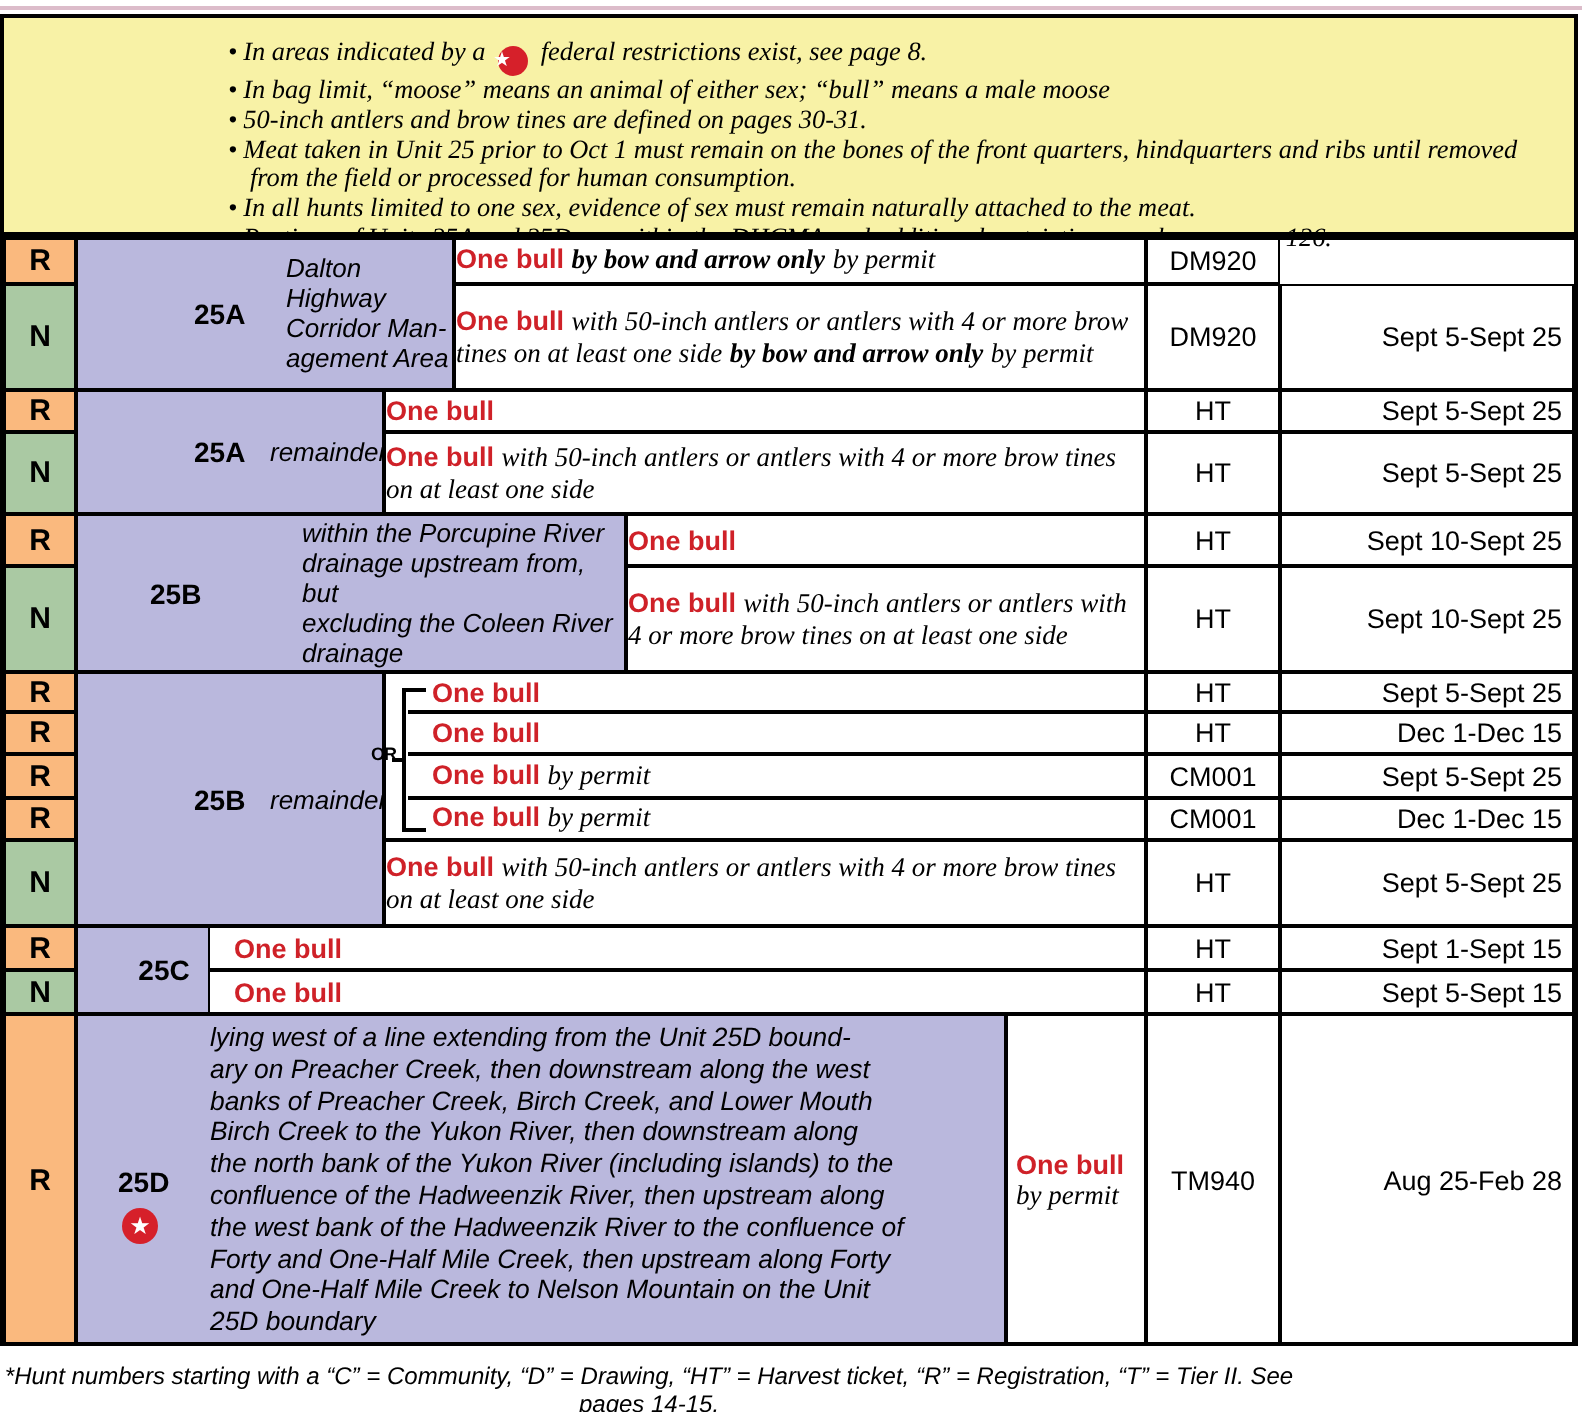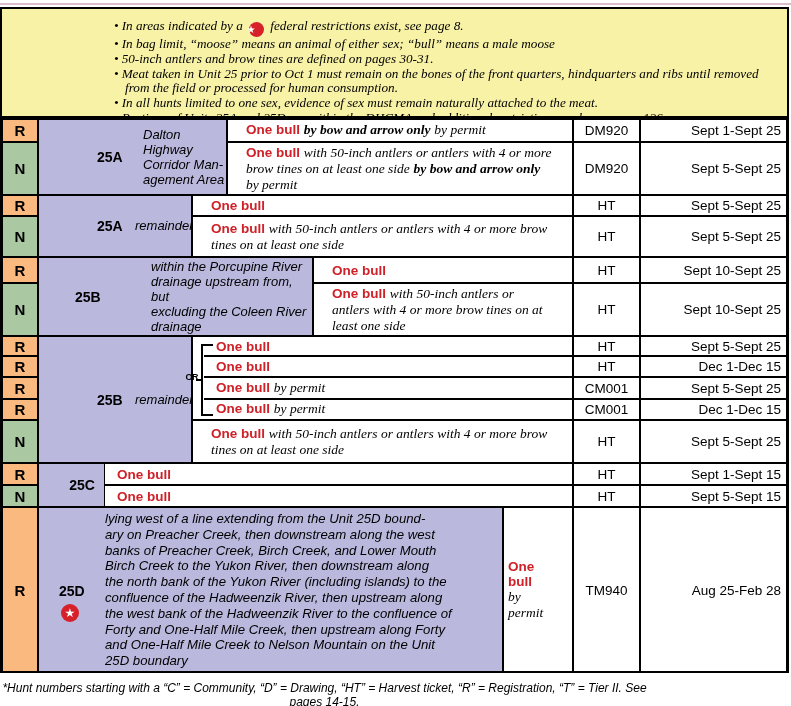--- a/index.html
+++ b/index.html
@@ -23,21 +23,21 @@
            font-family:"DejaVu Sans",sans-serif;}
   
   .cell{position:absolute;box-sizing:border-box;border:1px solid #000;background:#fff;}
   .rn{display:flex;align-items:center;justify-content:center;font-weight:bold;font-size:15px;}
   .R{background:#fab97e;}
   .N{background:#aac9a3;}
   .unit{background:#bab8dd;}
   .ulabel{position:absolute;font-weight:bold;font-size:14px;top:50%;transform:translateY(-50%);}
   .udesc{position:absolute;font-style:italic;font-size:13px;line-height:15.2px;top:50%;
          transform:translateY(-50%);white-space:pre-line;}
-  .bag{display:flex;align-items:center;padding:2px 18px;font-size:13.5px;}
+  .bag{display:flex;align-items:center;padding:2px 0;font-size:13.5px;}
   .bagin{display:block;}
   .bag .red{color:#cf2128;font-weight:bold;}
   .bag .it,.bag .tr{font-family:"Liberation Serif",serif;font-style:italic;}
   .bag .bi{font-family:"Liberation Serif",serif;font-style:italic;font-weight:bold;}
   .bag-or{border-top:none;border-bottom:none;padding-left:23px;}
   .hunt{display:flex;align-items:center;justify-content:center;font-size:13.5px;}
   .season{display:flex;align-items:center;justify-content:flex-end;padding-right:5px;font-size:13.5px;}
   #orlabel{position:absolute;left:183px;top:372px;width:15px;text-align:right;
            font-size:9px;font-weight:bold;z-index:7;letter-spacing:-0.5px;}
   #frame{position:absolute;left:0;top:118px;width:789px;height:555px;box-sizing:border-box;
@@ -179,21 +179,20 @@
   <div class="cell hunt" style="left:573px;top:283px;width:67px;height:53px">HT</div>
   <div class="cell hunt" style="left:573px;top:336px;width:67px;height:20px">HT</div>
   <div class="cell hunt" style="left:573px;top:356px;width:67px;height:21px">HT</div>
   <div class="cell hunt" style="left:573px;top:377px;width:67px;height:22px">CM001</div>
   <div class="cell hunt" style="left:573px;top:399px;width:67px;height:21px">CM001</div>
   <div class="cell hunt" style="left:573px;top:420px;width:67px;height:43px">HT</div>
   <div class="cell hunt" style="left:573px;top:463px;width:67px;height:22px">HT</div>
   <div class="cell hunt" style="left:573px;top:485px;width:67px;height:22px">HT</div>
   <div class="cell hunt" style="left:573px;top:507px;width:67px;height:166px">TM940</div>
 
-  <div class="cell season" style="left:640px;top:118px;width:147px;height:24px">Sept 1-Sept 25</div>
   <div class="cell season" style="left:640px;top:142px;width:147px;height:53px">Sept 5-Sept 25</div>
   <div class="cell season" style="left:640px;top:195px;width:147px;height:21px">Sept 5-Sept 25</div>
   <div class="cell season" style="left:640px;top:216px;width:147px;height:41px">Sept 5-Sept 25</div>
   <div class="cell season" style="left:640px;top:257px;width:147px;height:26px">Sept 10-Sept 25</div>
   <div class="cell season" style="left:640px;top:283px;width:147px;height:53px">Sept 10-Sept 25</div>
   <div class="cell season" style="left:640px;top:336px;width:147px;height:20px">Sept 5-Sept 25</div>
   <div class="cell season" style="left:640px;top:356px;width:147px;height:21px">Dec 1-Dec 15</div>
   <div class="cell season" style="left:640px;top:377px;width:147px;height:22px">Sept 5-Sept 25</div>
   <div class="cell season" style="left:640px;top:399px;width:147px;height:21px">Dec 1-Dec 15</div>
   <div class="cell season" style="left:640px;top:420px;width:147px;height:43px">Sept 5-Sept 25</div>

